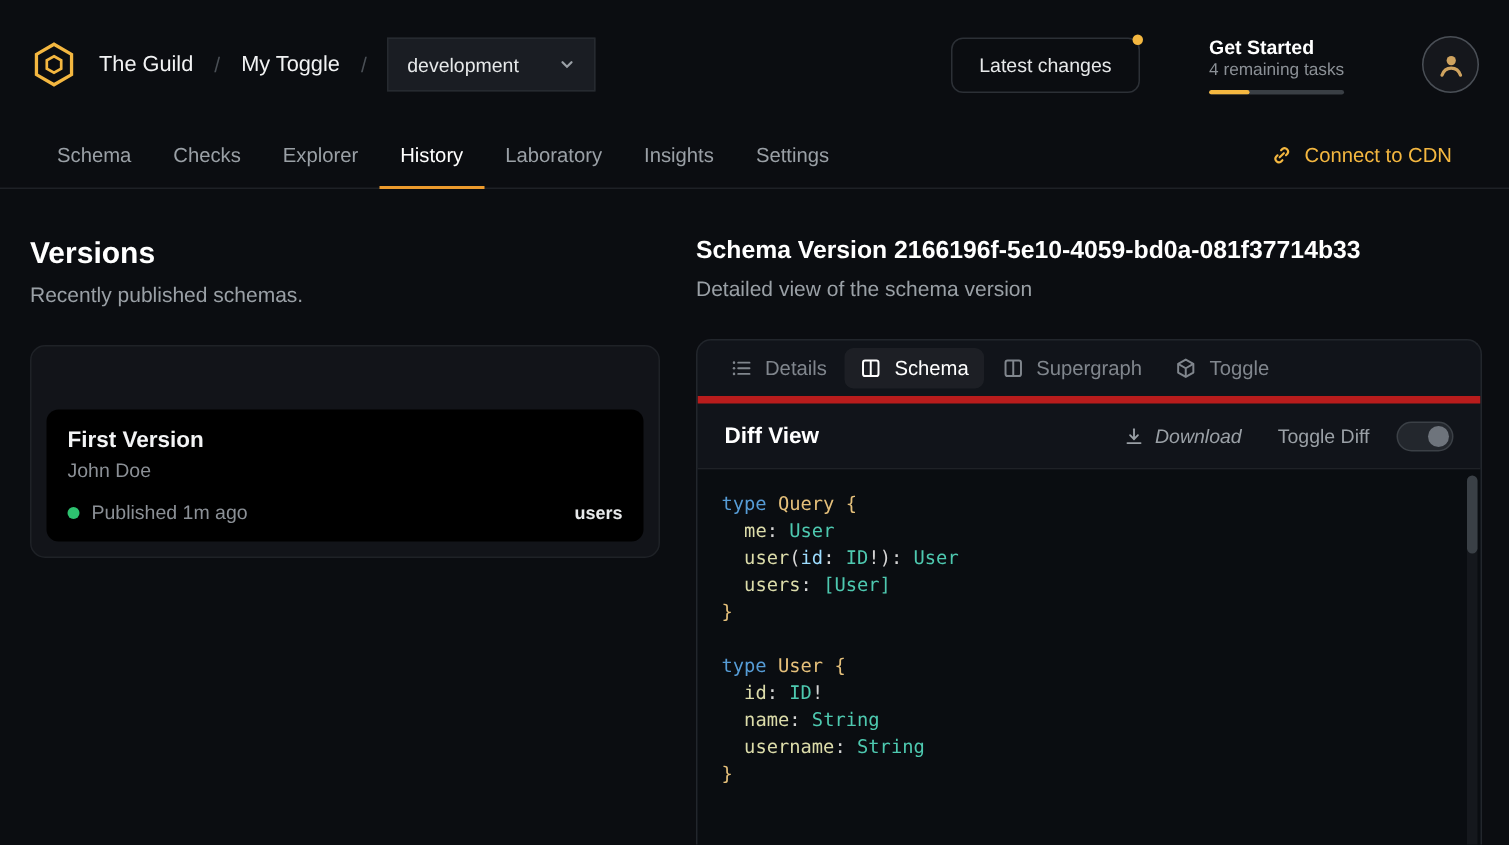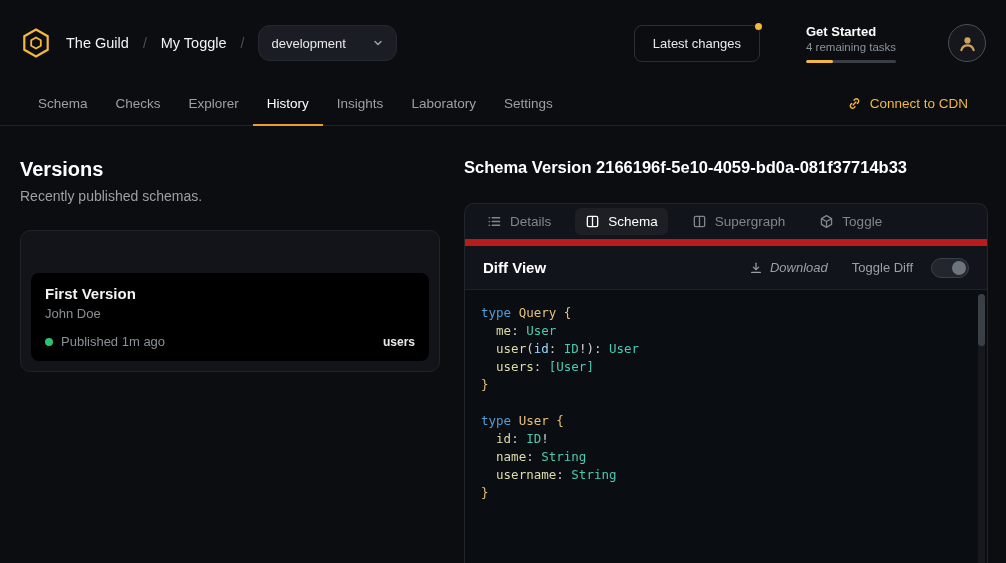--- a/index.html
+++ b/index.html
@@ -11,21 +11,21 @@
     -webkit-font-smoothing:antialiased;
   }
   
   header { height:62px; display:flex; align-items:center; padding:0 20px; gap:14px;margin-top:12px; }
   .logo { width:32px; height:32px; display:flex; align-items:center; justify-content:center; }
   .breadcrumb { display:flex; align-items:center; font-size:14.5px; }
   .crumb { color:#f2f3f4; font-weight:500; cursor:pointer; }
   .sep { color:#4a4f55; margin:0 14px; font-size:14px; }
   .target-select {
     display:flex; align-items:center; gap:26px;
-    background:#1a1d23; border:1px solid #262a30; border-radius:12px;
+    background:#1a1d23; border:1px solid #262a30; border-radius:0;
     height:36px; padding:0 12px; color:#e7e9ea; font-size:13px; cursor:pointer;
   }
   .header-right { margin-left:auto; display:flex; align-items:center; gap:46px; }
   .latest-changes {
     position:relative; background:transparent; border:1px solid #2c3036; border-radius:8px;
     height:37px; padding:0 18px; color:#e7e9ea; font-size:13px; cursor:pointer;
     font-family:inherit;
   }
   .notif-dot { position:absolute; top:-3px; right:-3px; width:7px; height:7px; border-radius:50%; background:#f4b740; }
   .get-started { width:96px; cursor:pointer; }
@@ -64,21 +64,21 @@
   }
   .version-item { background:#000000; border-radius:8px; padding:12px 14px; cursor:pointer; }
   .v-name { font-size:15px; font-weight:600; color:#f3f4f5; }
   .v-author { font-size:13px; color:#8b9096; margin-top:4px; }
   .v-row { display:flex; align-items:center; gap:8px; margin-top:13px; }
   .pub-dot { width:8px; height:8px; border-radius:50%; background:#2dc26f; }
   .v-status { font-size:13px; color:#8b9096; }
   .v-service { margin-left:auto; font-size:12px; font-weight:700; color:#e7e9ea; }
   
   .panel { margin-top:26px; border:1px solid #22262c; border-bottom:none; border-radius:10px 10px 0 0; background:#11141a; height:500px; overflow:hidden; }
-  .panel-tabs { height:42px; display:flex; align-items:center; gap:14px; padding:0 12px; border-bottom:7px solid #b91c1c; }
+  .panel-tabs { height:42px; display:flex; align-items:center; gap:2px; padding:0 12px; border-bottom:5px solid #b91c1c; }
   .ptab {
     display:flex; align-items:center; gap:8px; background:none; border:none;
     color:#80868d; font-size:13.5px; font-family:inherit; cursor:pointer; padding:6px 10px; border-radius:6px;
   }
   .ptab.active { color:#ffffff; background:rgba(255,255,255,0.05); }
   .diff-row { height:44px; display:flex; align-items:center; padding:0 18px; border-bottom:1px solid #1f2227; }
   .diff-title { font-size:15px; font-weight:700; color:#fff; }
   .diff-actions { margin-left:auto; display:flex; align-items:center; gap:18px; }
   .download-btn { display:flex; align-items:center; gap:7px; background:none; border:none; color:#9aa0a6; font-size:13px; font-family:inherit; cursor:pointer;font-style:italic; }
   .toggle-label { font-size:13px; color:#9aa0a6; }
@@ -137,22 +137,22 @@
     </button>
   </div>
 </header>
 
 <div class="tabbar">
   <div class="tabs">
     <button class="tab">Schema</button>
     <button class="tab">Checks</button>
     <button class="tab">Explorer</button>
     <button class="tab active">History</button>
+    <button class="tab">Laboratory</button>
     <button class="tab">Insights</button>
-    <button class="tab">Laboratory</button>
     <button class="tab">Settings</button>
   </div>
   <button class="cdn-btn">
     <span style="display:flex;">
       <svg viewBox="0 0 16 16" width="15" height="15" fill="none" stroke="#f4b740" stroke-width="1.5" stroke-linecap="round">
         <path d="M6.5 9.5l3-3"></path>
         <path d="M7.5 4.5l1-1a2.5 2.5 0 013.5 3.5l-1 1"></path>
         <path d="M8.5 11.5l-1 1a2.5 2.5 0 01-3.5-3.5l1-1"></path>
       </svg>
     </span>
@@ -172,20 +172,21 @@
           <span class="pub-dot"></span>
           <span class="v-status">Published 1m ago</span>
           <span class="v-service">users</span>
         </div>
       </div>
     </div>
   </section>
 
   <section class="right-col">
     <h2 class="section-title small">Schema Version 2166196f-5e10-4059-bd0a-081f37714b33</h2>
+    <p class="section-sub">Detailed view of the schema version</p>
 
     <div class="panel">
       <div class="panel-tabs">
         <button class="ptab">
           <span style="display:flex;">
             <svg viewBox="0 0 16 16" width="15" height="15" fill="none" stroke="currentColor" stroke-width="1.4" stroke-linecap="round">
               <path d="M5.5 4h8M5.5 8h8M5.5 12h8"></path>
               <circle cx="2.5" cy="4" r="0.9" fill="currentColor" stroke="none"></circle>
               <circle cx="2.5" cy="8" r="0.9" fill="currentColor" stroke="none"></circle>
               <circle cx="2.5" cy="12" r="0.9" fill="currentColor" stroke="none"></circle>

